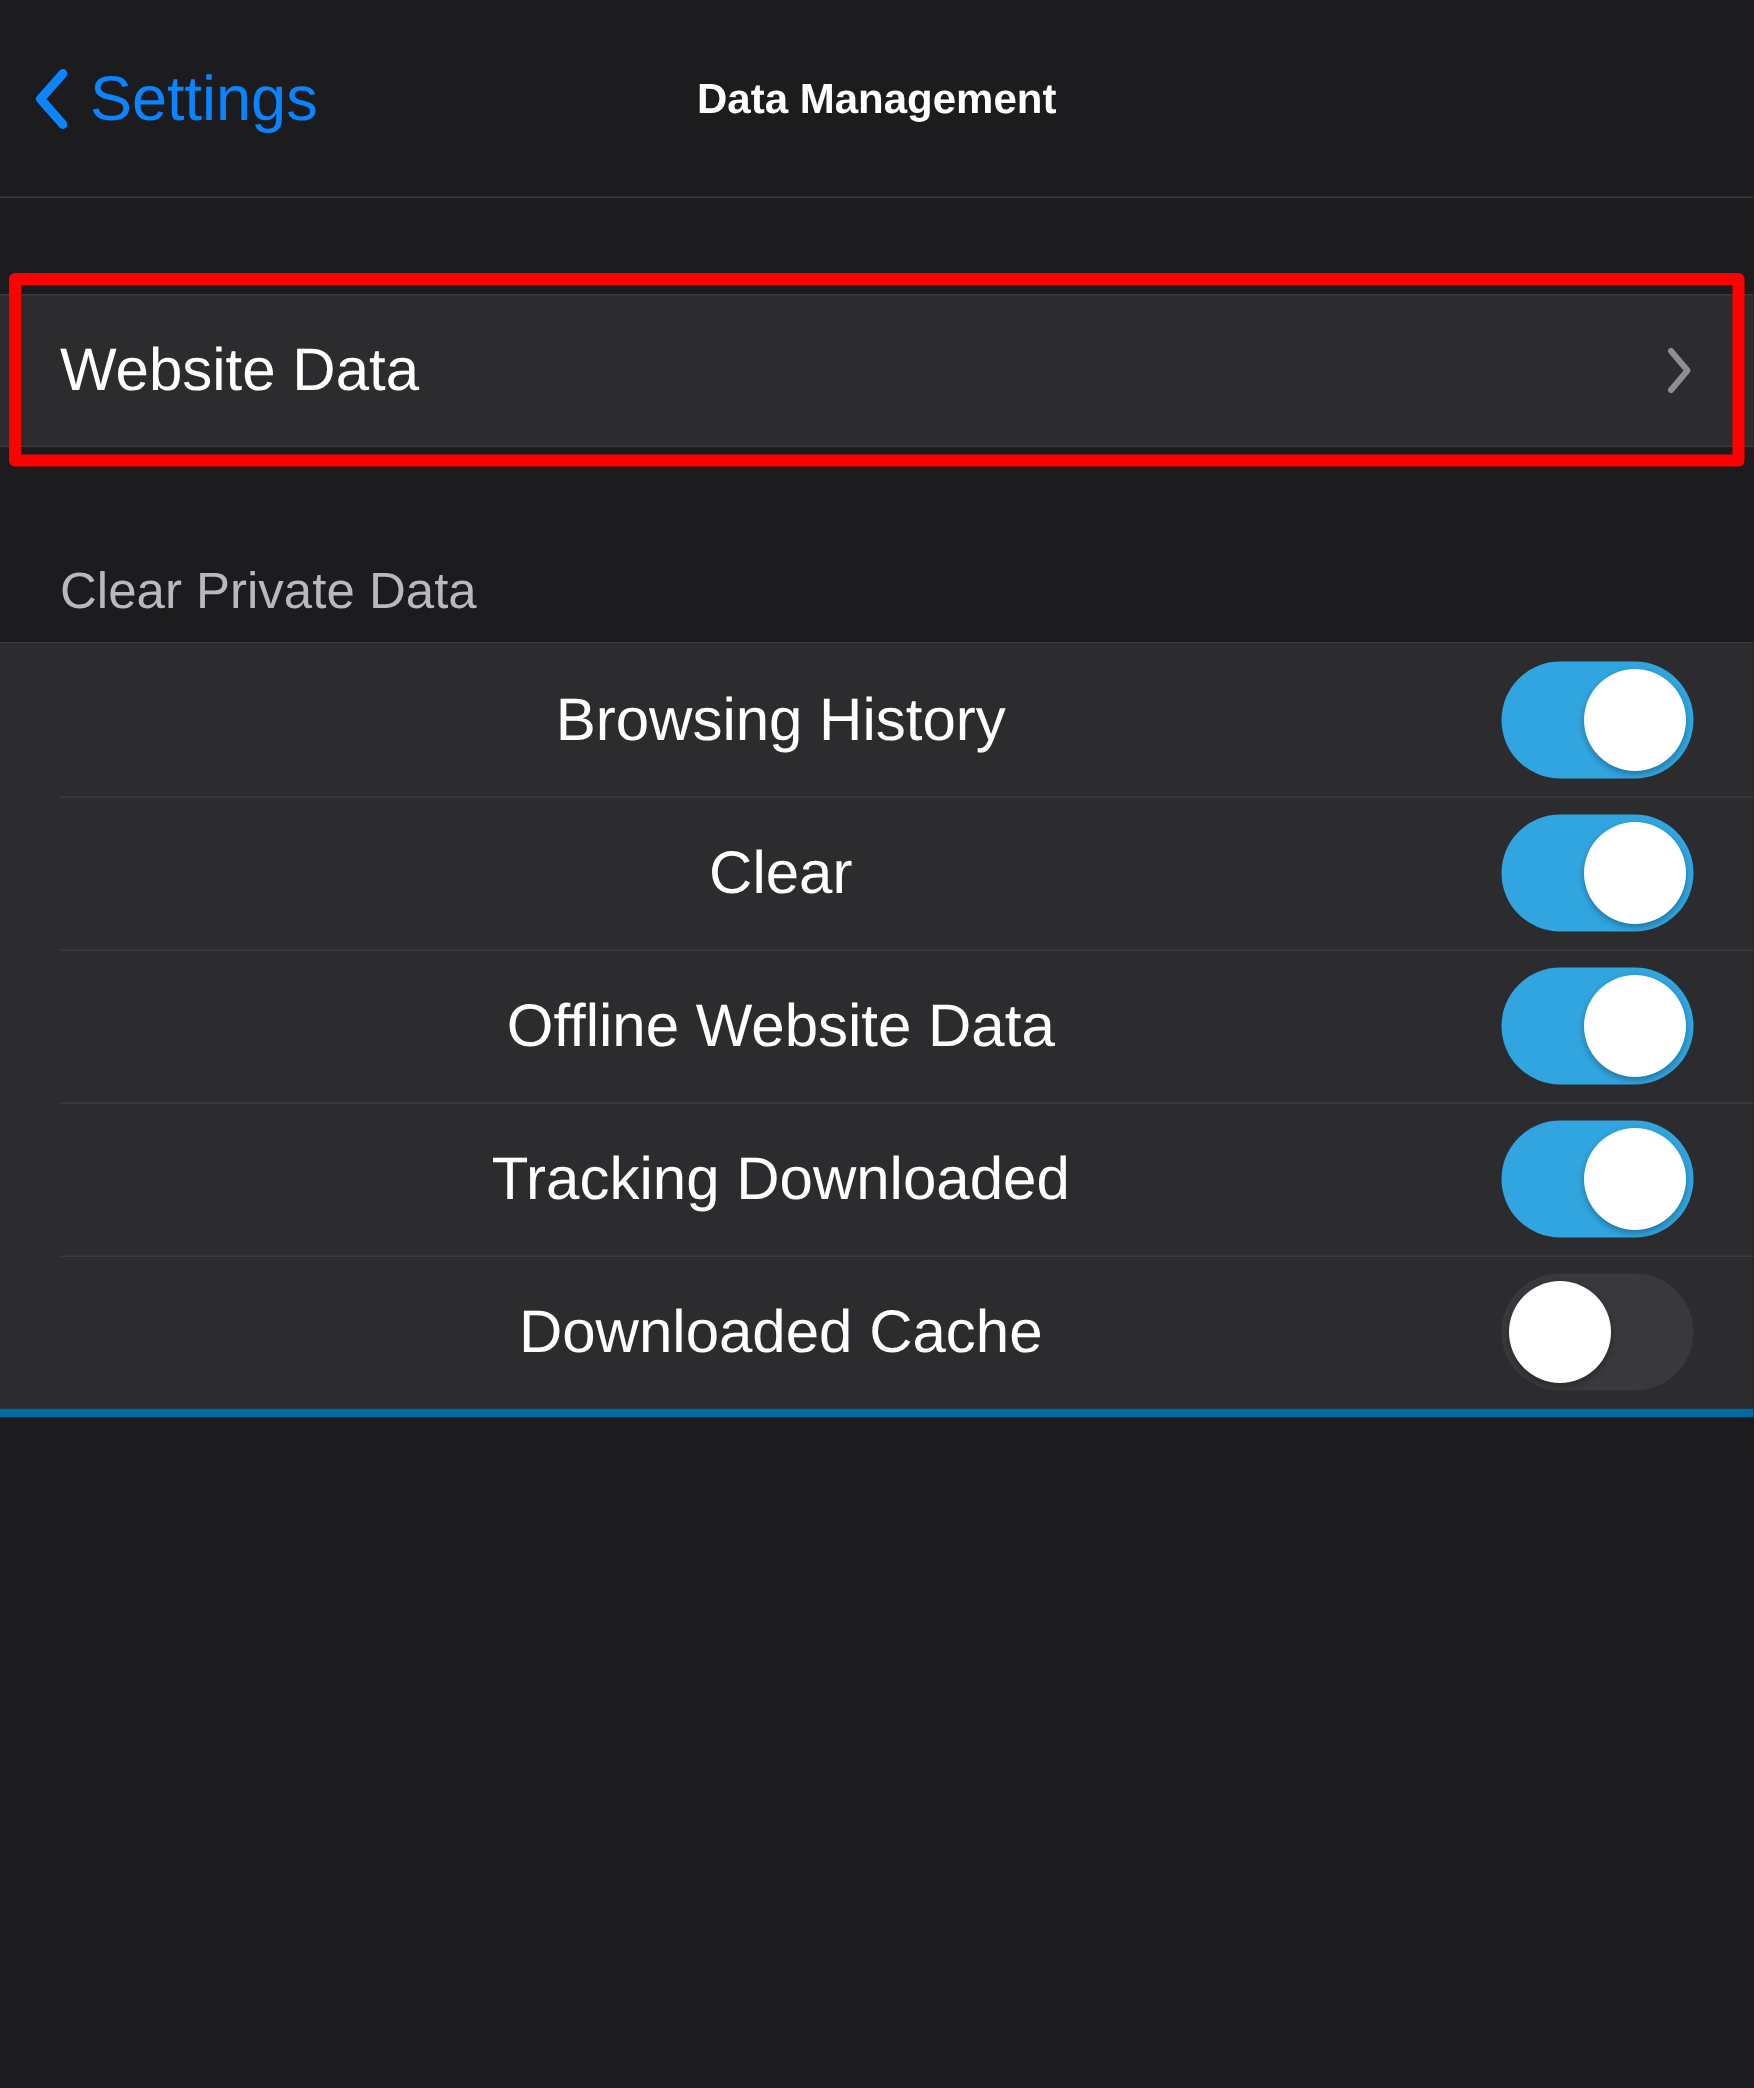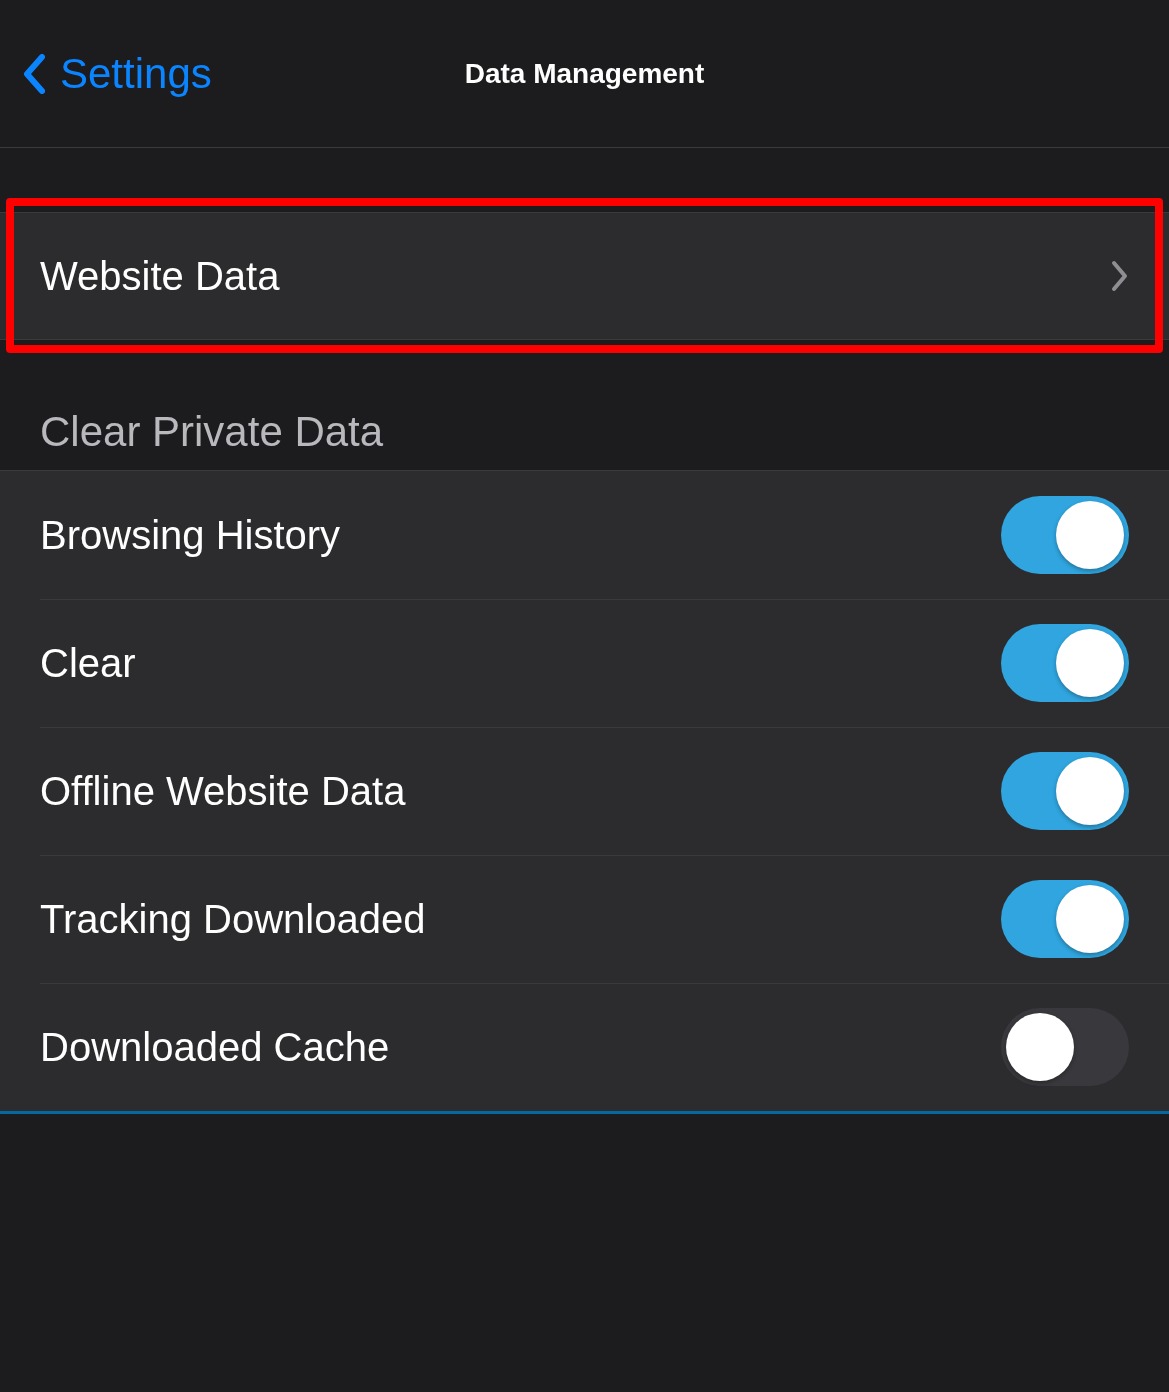--- a/index.html
+++ b/index.html
@@ -11,21 +11,21 @@
     width: 1169px;
     height: 1392px;
     background: #1c1c1e;
     font-family: -apple-system, "SF Pro Display", "Helvetica Neue", Arial, sans-serif;
     color: #ffffff;
     overflow: hidden;
   }
 
   
   .navbar {
-    height: 148px;
+    height: 132px;
     display: flex;
     align-items: center;
     padding: 0 20px;
     border-bottom: 1px solid #3a3a3c;
     position: relative;
   }
   .back-button {
     display: flex;
     align-items: center;
     color: #0a84ff;
@@ -53,21 +53,21 @@
   }
 
   
   .section-gap {
     height: 64px;
     background: #1c1c1e;
   }
 
   .row {
     background: #2c2c2e;
-    height: 128px;
+    height: 102px;
     display: flex;
     align-items: center;
     justify-content: space-between;
     padding: 0 40px;
     font-size: 40px;
     color: #ffffff;
     border-top: 1px solid #3a3a3c;
     border-bottom: 1px solid #3a3a3c;
     position: relative;
   }
@@ -92,21 +92,21 @@
     bottom: -13px;
     border: 8px solid #ff0000;
     border-radius: 4px;
     pointer-events: none;
     z-index: 10;
   }
 
   
   .section-header {
     padding: 0 40px 14px 40px;
-    font-size: 42px;
+    font-size: 34px;
     color: #b8b8bd;
     background: #1c1c1e;
   }
   .section-header-gap {
     height: 130px;
     display: flex;
     align-items: flex-end;
   }
 
   
@@ -124,21 +124,22 @@
     content: "";
     position: absolute;
     top: 0;
     left: 40px;
     right: 0;
     height: 1px;
     background: #3a3a3c;
   }
   .rows-group {
     border-top: 1px solid #3a3a3c;
-    border-bottom: 3px solid #0369a1;
+    border-bottom: 6px solid #0369a1;
+    text-align: center;
   }
 
   
   .toggle {
     width: 128px;
     height: 78px;
     border-radius: 40px;
     position: relative;
     cursor: pointer;
     flex-shrink: 0;

